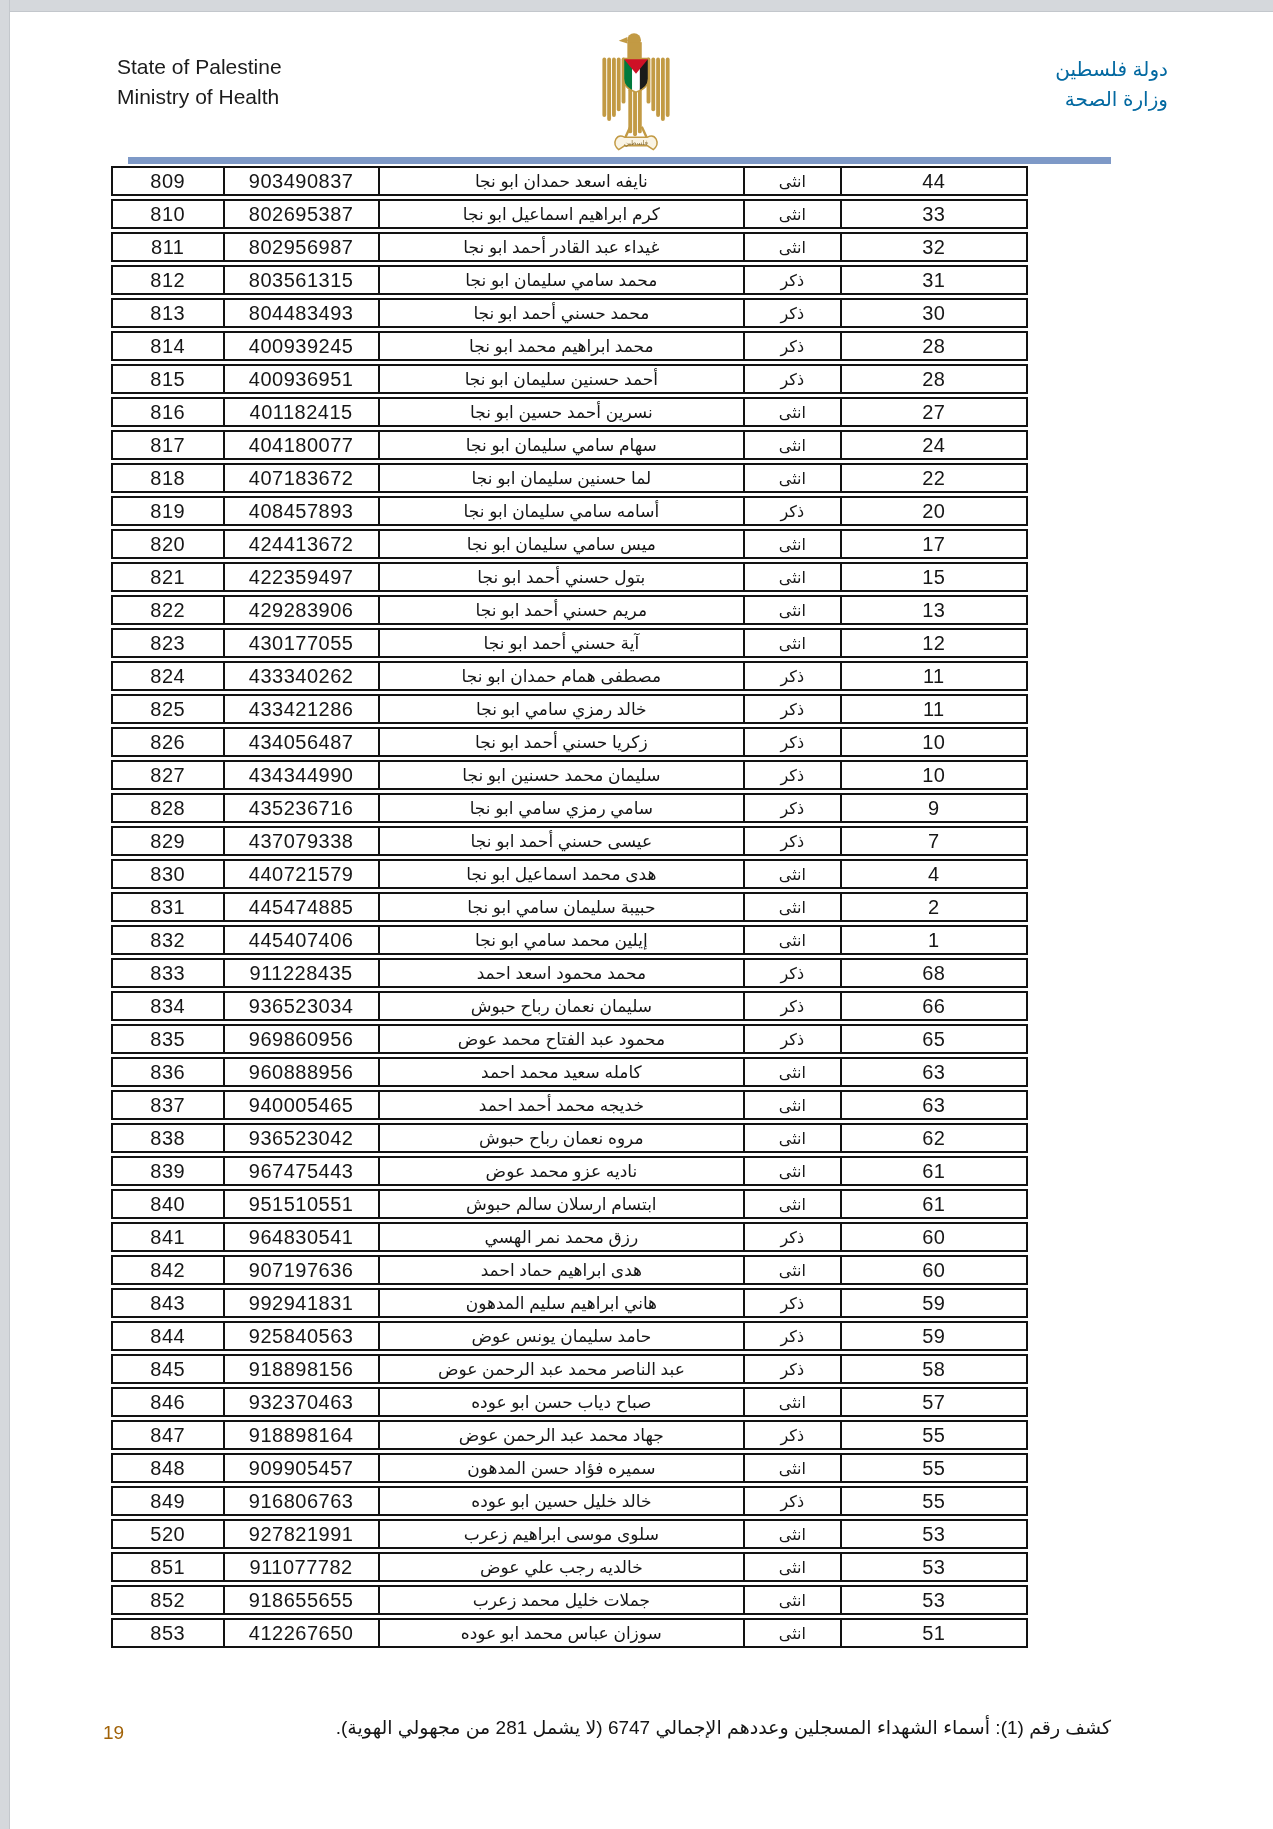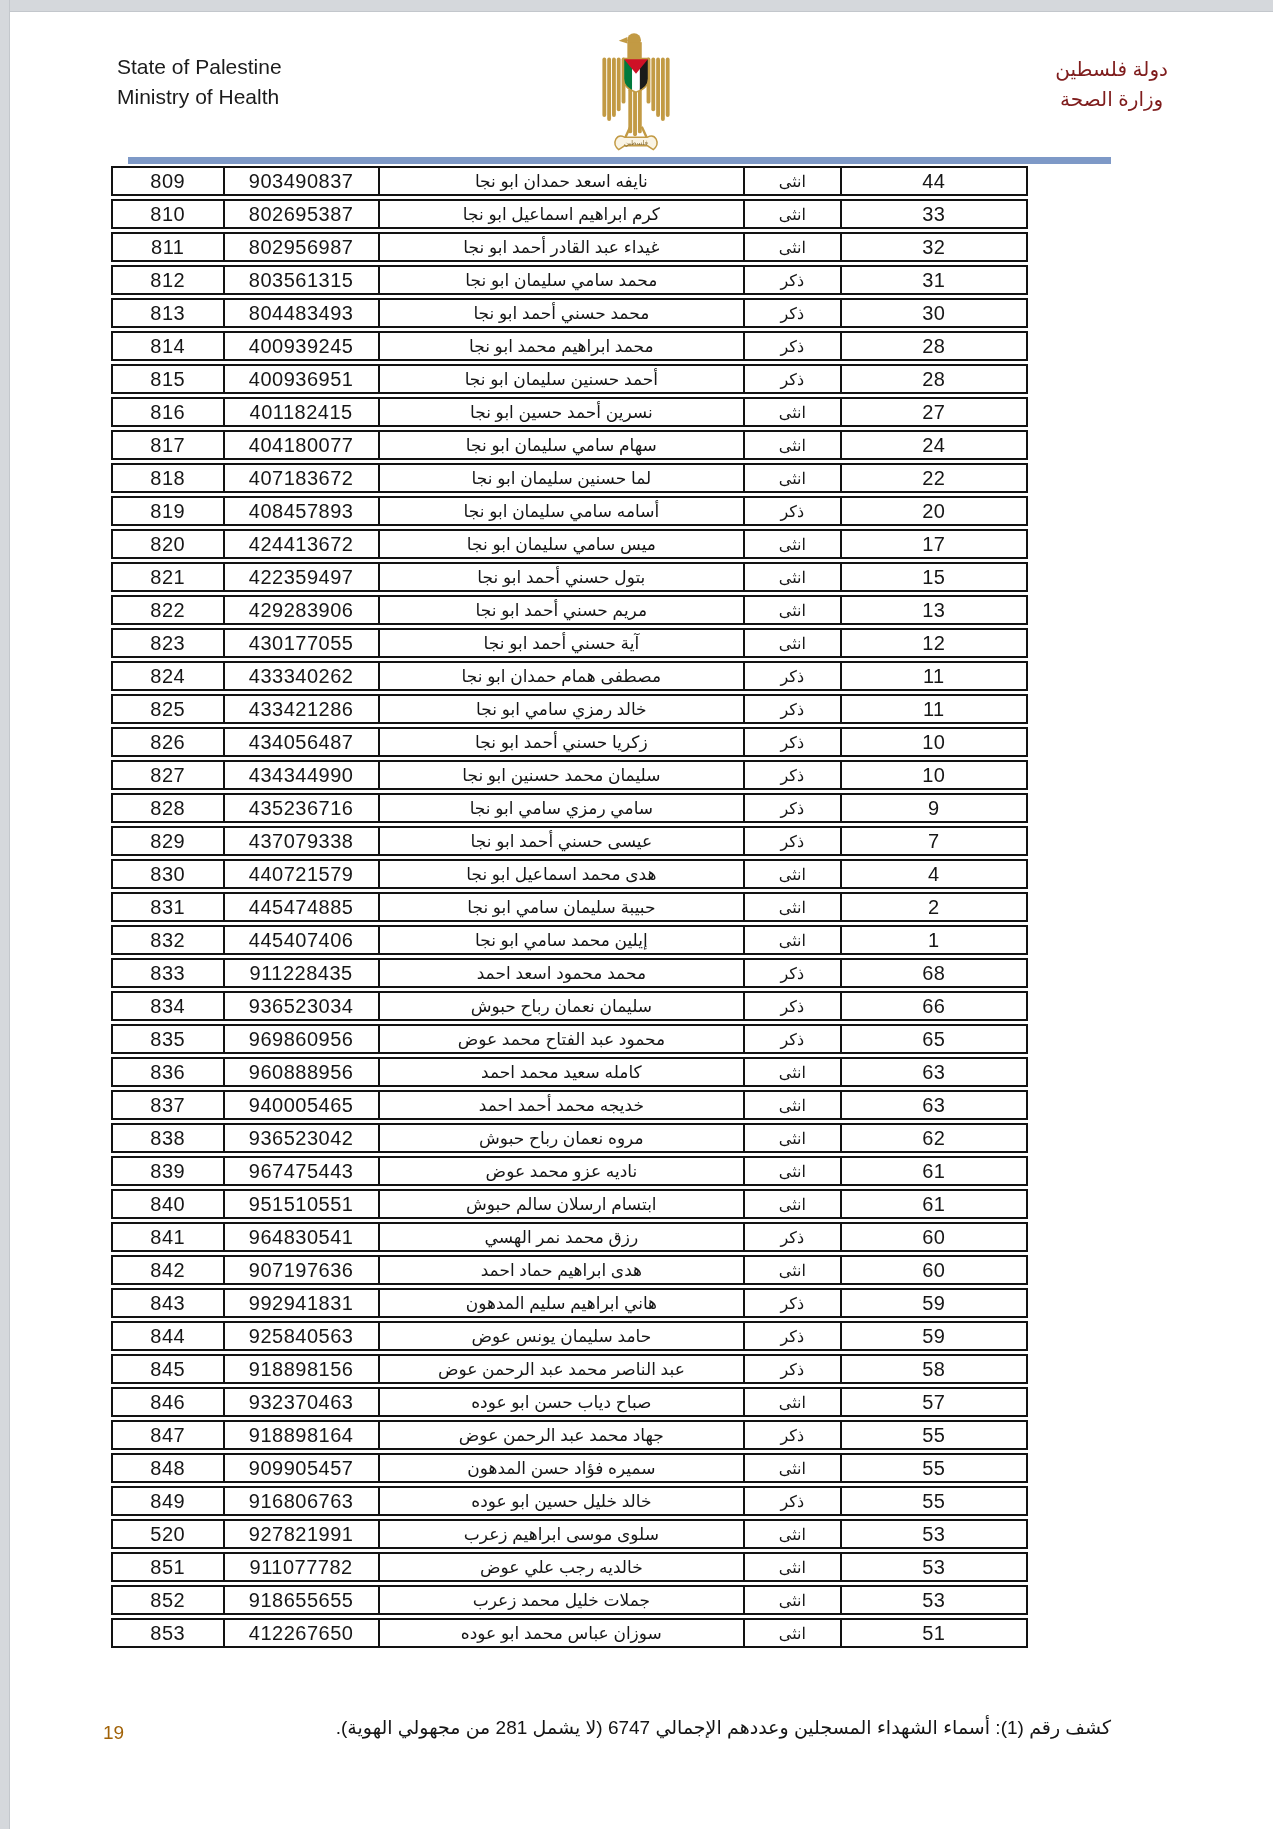--- a/index.html
+++ b/index.html
@@ -5,34 +5,34 @@
   html,body{margin:0;padding:0;}
   body{
     width:1273px;height:1829px;position:relative;background:#ffffff;
     font-family:"Liberation Sans","DejaVu Sans",sans-serif;color:#161616;
     overflow:hidden;
   }
   .scan-edge-top{position:absolute;left:0;top:0;width:1273px;height:11px;background:#d5d8dc;border-bottom:1px solid #c3c7cc;}
   .scan-edge-left{position:absolute;left:0;top:0;width:9px;height:1829px;background:#d5d8dc;border-right:1px solid #c3c7cc;}
 
   .header-en{position:absolute;left:117px;top:52px;font-size:21px;line-height:30px;color:#1b1b1b;}
-  .header-ar{position:absolute;right:105px;top:54px;font-size:20px;line-height:30px;text-align:center;direction:rtl;color:#7f1d1d;margin-left:36px;}
+  .header-ar{position:absolute;right:105px;top:54px;font-size:20px;line-height:30px;text-align:right;direction:rtl;color:#0369a1;margin-left:36px;}
 
   .emblem{position:absolute;left:588px;top:30px;width:96px;height:128px;}
 
   .blue-rule{position:absolute;left:128px;top:157px;width:983px;height:7px;background:#7e99c7;}
 
   .mtable{position:absolute;left:111px;top:166px;width:917px;}
   .row{display:flex;height:30px;margin-bottom:3px;border:2px solid #121212;box-sizing:border-box;background:#fff;}
   .cell{display:flex;align-items:center;justify-content:center;box-sizing:border-box;overflow:hidden;white-space:nowrap;}
   .cell + .cell{border-left:2px solid #121212;}
   .c-serial{width:12.0%;}
   .c-id{width:17.0%;}
   .c-name{width:40.0%;}
-  .c-gender{width:10.6%;font-family:Liberation Serif, serif;}
+  .c-gender{width:10.6%;}
   .c-age{flex:1;}
   .num{font-size:20px;letter-spacing:0.5px;}
   .c-name{font-size:17px;}
   .c-gender{font-size:16px;}
 
   .footer-caption{position:absolute;right:162px;top:1716px;font-size:19px;direction:rtl;color:#141414;}
   .page-number{position:absolute;left:103px;top:1722px;font-size:19px;color:#a16207;}
 </style>
 </head>
 <body>

